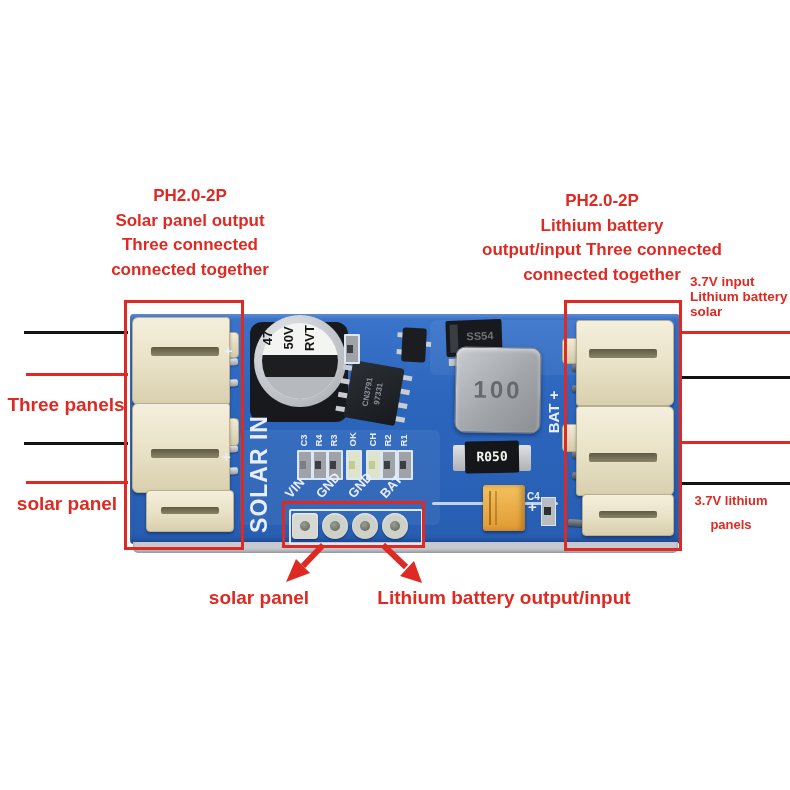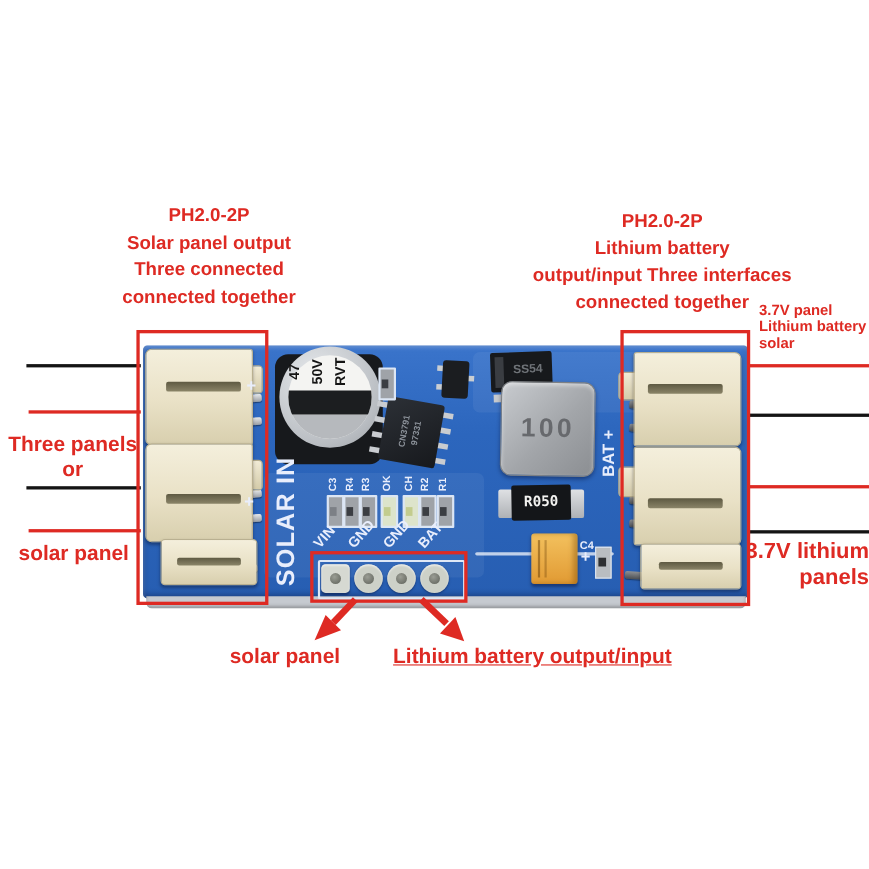--- a/index.html
+++ b/index.html
@@ -46,45 +46,44 @@
   <div class="red-t co-big" style="left:80px;top:184px;width:220px;">
     <div>PH2.0-2P</div>
     <div>Solar panel output</div>
     <div>Three connected</div>
     <div>connected together</div>
   </div>
 
   <div class="red-t co-big" style="left:472px;top:189px;width:260px;">
     <div>PH2.0-2P</div>
     <div>Lithium battery</div>
-    <div>output/input Three interfaces</div>
+    <div>output/input Three connected</div>
     <div>connected together</div>
   </div>
 
   <div class="red-t co-small" style="left:690px;top:274px;width:100px;">
-    <div>3.7V panel</div>
+    <div>3.7V input</div>
     <div>Lithium battery</div>
     <div>solar</div>
   </div>
 
   <div class="red-t co-med" style="left:5px;top:393px;width:122px;">
     <div>Three panels</div>
-    <div>or</div>
   </div>
 
   <div class="red-t co-med" style="left:8px;top:492px;width:118px;">solar panel</div>
 
-  <div class="red-t" style="left:672px;top:489px;width:118px;font-size:20px;line-height:24px;text-align:right;">
+  <div class="red-t" style="left:672px;top:489px;width:118px;font-size:13px;line-height:24px;">
     <div>3.7V lithium</div>
     <div>panels</div>
   </div>
 
   <div class="red-t co-med" style="left:204px;top:586px;width:110px;">solar panel</div>
 
-  <div class="red-t co-med" style="left:355px;top:586px;width:258px;text-decoration:underline;">Lithium battery output/input</div>
+  <div class="red-t co-med" style="left:375px;top:586px;width:258px;">Lithium battery output/input</div>
 
   <div class="cline" style="left:24px;top:331px;width:104px;"></div>
   <div class="cline red" style="left:26px;top:373px;width:102px;"></div>
   <div class="cline" style="left:24px;top:442px;width:104px;"></div>
   <div class="cline red" style="left:26px;top:481px;width:102px;"></div>
 
   <div class="cline red" style="left:679px;top:331px;width:111px;"></div>
   <div class="cline" style="left:679px;top:376px;width:111px;"></div>
   <div class="cline red" style="left:679px;top:441px;width:111px;"></div>
   <div class="cline" style="left:679px;top:482px;width:111px;"></div>

